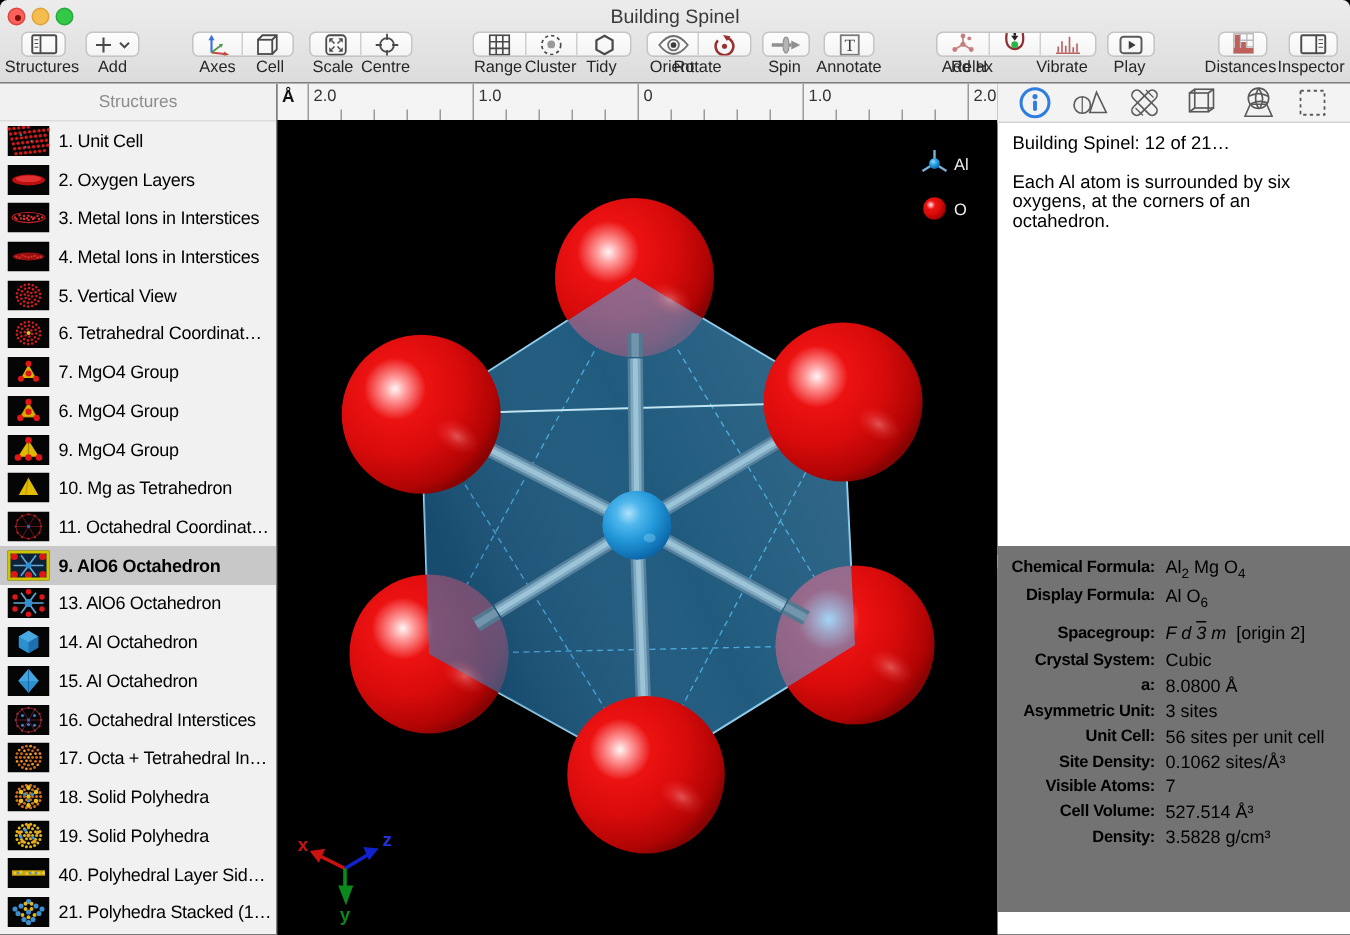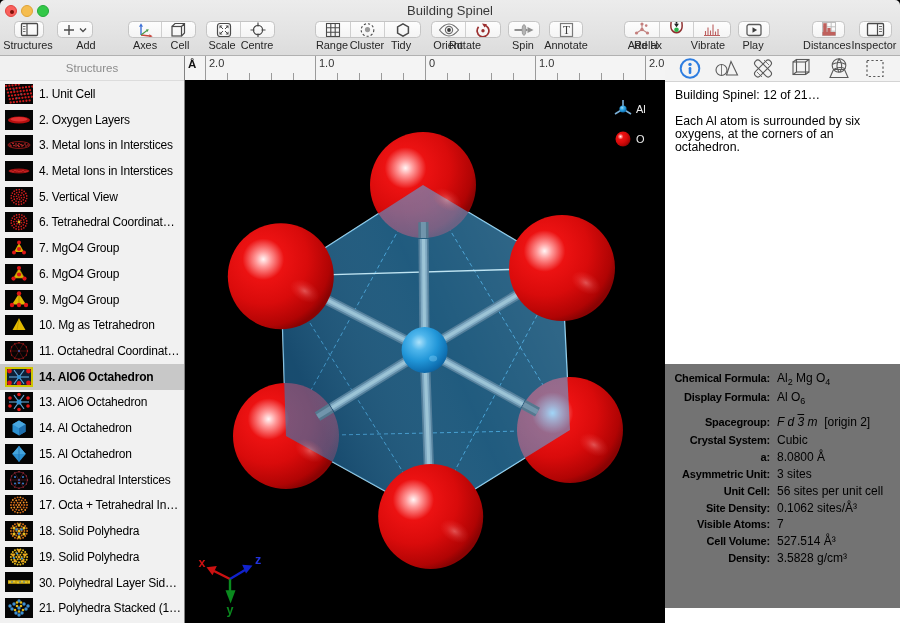--- a/index.html
+++ b/index.html
@@ -69,21 +69,21 @@
         <div class="seg" style="width:34px">
           <svg width="26" height="14" viewBox="0 0 26 14">
             <g stroke="#4a4a4a" stroke-width="1.4" fill="none">
               <line x1="7" y1="2" x2="7" y2="12"></line>
               <line x1="2" y1="7" x2="12" y2="7"></line>
               <path d="M18 5.5l3 3 3-3" stroke-width="1.3"></path>
             </g>
           </svg>
         </div>
       </div>
-<div class="tbl" style="left:41px">Add</div>
+<div class="tbl" style="left:30px">Add</div>
 <div class="tbg" style="left:128px">
         <div class="seg" style="width:33px">
           <svg width="17" height="16" viewBox="0 0 17 16">
             <g fill="none" stroke-width="1.4">
               <line x1="4" y1="13" x2="4" y2="4.5" stroke="#3b6fd6"></line>
               <line x1="4" y1="13" x2="12.5" y2="14" stroke="#c8473f" stroke-width="1.3"></line>
               <line x1="4" y1="13" x2="10" y2="8.5" stroke="#4a9a4a" stroke-width="1.2"></line>
             </g>
             <path d="M4 1.2l2 3.6h-4z" fill="#3b6fd6"></path>
             <path d="M15.6 14.3l-3.6 1.6 .3-3.6z" fill="#c8473f"></path>
@@ -574,21 +574,21 @@
             <line x1="14" y1="10" x2="9.0" y2="3.1" stroke="#63a8d8" stroke-width="1.1"></line>
             <line x1="14" y1="10" x2="19.0" y2="3.1" stroke="#63a8d8" stroke-width="1.1"></line>
             <circle cx="14" cy="10" r="2" fill="#2f8fd0"></circle>
             <circle cx="4.5" cy="4" r="2.4" fill="#e01616"></circle>
             <circle cx="23.5" cy="4" r="2.4" fill="#e01616"></circle>
             <circle cx="4.5" cy="16" r="2.4" fill="#e01616"></circle>
             <circle cx="23.5" cy="16" r="2.4" fill="#e01616"></circle>
             <circle cx="14" cy="16.5" r="2.4" fill="#e01616"></circle>
           </svg>
         </span>
-        <span class="lt">14. AlO6 Octahedron</span>
+        <span class="lt">9. AlO6 Octahedron</span>
       </div>
 <div class="li">
         <span class="th">
           <svg width="28" height="20" viewBox="0 0 28 20">
             <rect width="28" height="20" fill="#050505"></rect>
             <line x1="14" y1="10" x2="24.0" y2="10.0" stroke="#63a8d8" stroke-width="1.1"></line>
             <line x1="14" y1="10" x2="19.0" y2="16.9" stroke="#63a8d8" stroke-width="1.1"></line>
             <line x1="14" y1="10" x2="9.0" y2="16.9" stroke="#63a8d8" stroke-width="1.1"></line>
             <line x1="14" y1="10" x2="4.0" y2="10.0" stroke="#63a8d8" stroke-width="1.1"></line>
             <line x1="14" y1="10" x2="9.0" y2="3.1" stroke="#63a8d8" stroke-width="1.1"></line>
@@ -835,21 +835,21 @@
             <circle cx="9" cy="9.4" r="1.0" fill="#e8cc30"></circle>
             <circle cx="13" cy="10.4" r="1.0" fill="#e8cc30"></circle>
             <circle cx="17" cy="9.6" r="1.0" fill="#e8cc30"></circle>
             <circle cx="21" cy="10.2" r="1.0" fill="#e8cc30"></circle>
             <circle cx="24" cy="10" r="1.0" fill="#e8cc30"></circle>
             <circle cx="7" cy="10" r="0.8" fill="#4c8fd0"></circle>
             <circle cx="15" cy="10" r="0.8" fill="#4c8fd0"></circle>
             <circle cx="19" cy="10" r="0.8" fill="#4c8fd0"></circle>
           </svg>
         </span>
-        <span class="lt">30. Polyhedral Layer Sid…</span>
+        <span class="lt">40. Polyhedral Layer Sid…</span>
       </div>
 <div class="li">
         <span class="th">
           <svg width="28" height="20" viewBox="0 0 28 20">
             <rect width="28" height="20" fill="#050505"></rect>
             <circle cx="14" cy="10" r="1.7" fill="#3c8fd0"></circle>
             <circle cx="9" cy="6" r="1.7" fill="#3c8fd0"></circle>
             <circle cx="19" cy="6" r="1.7" fill="#3c8fd0"></circle>
             <circle cx="7" cy="11" r="1.7" fill="#3c8fd0"></circle>
             <circle cx="21" cy="11" r="1.7" fill="#3c8fd0"></circle>

